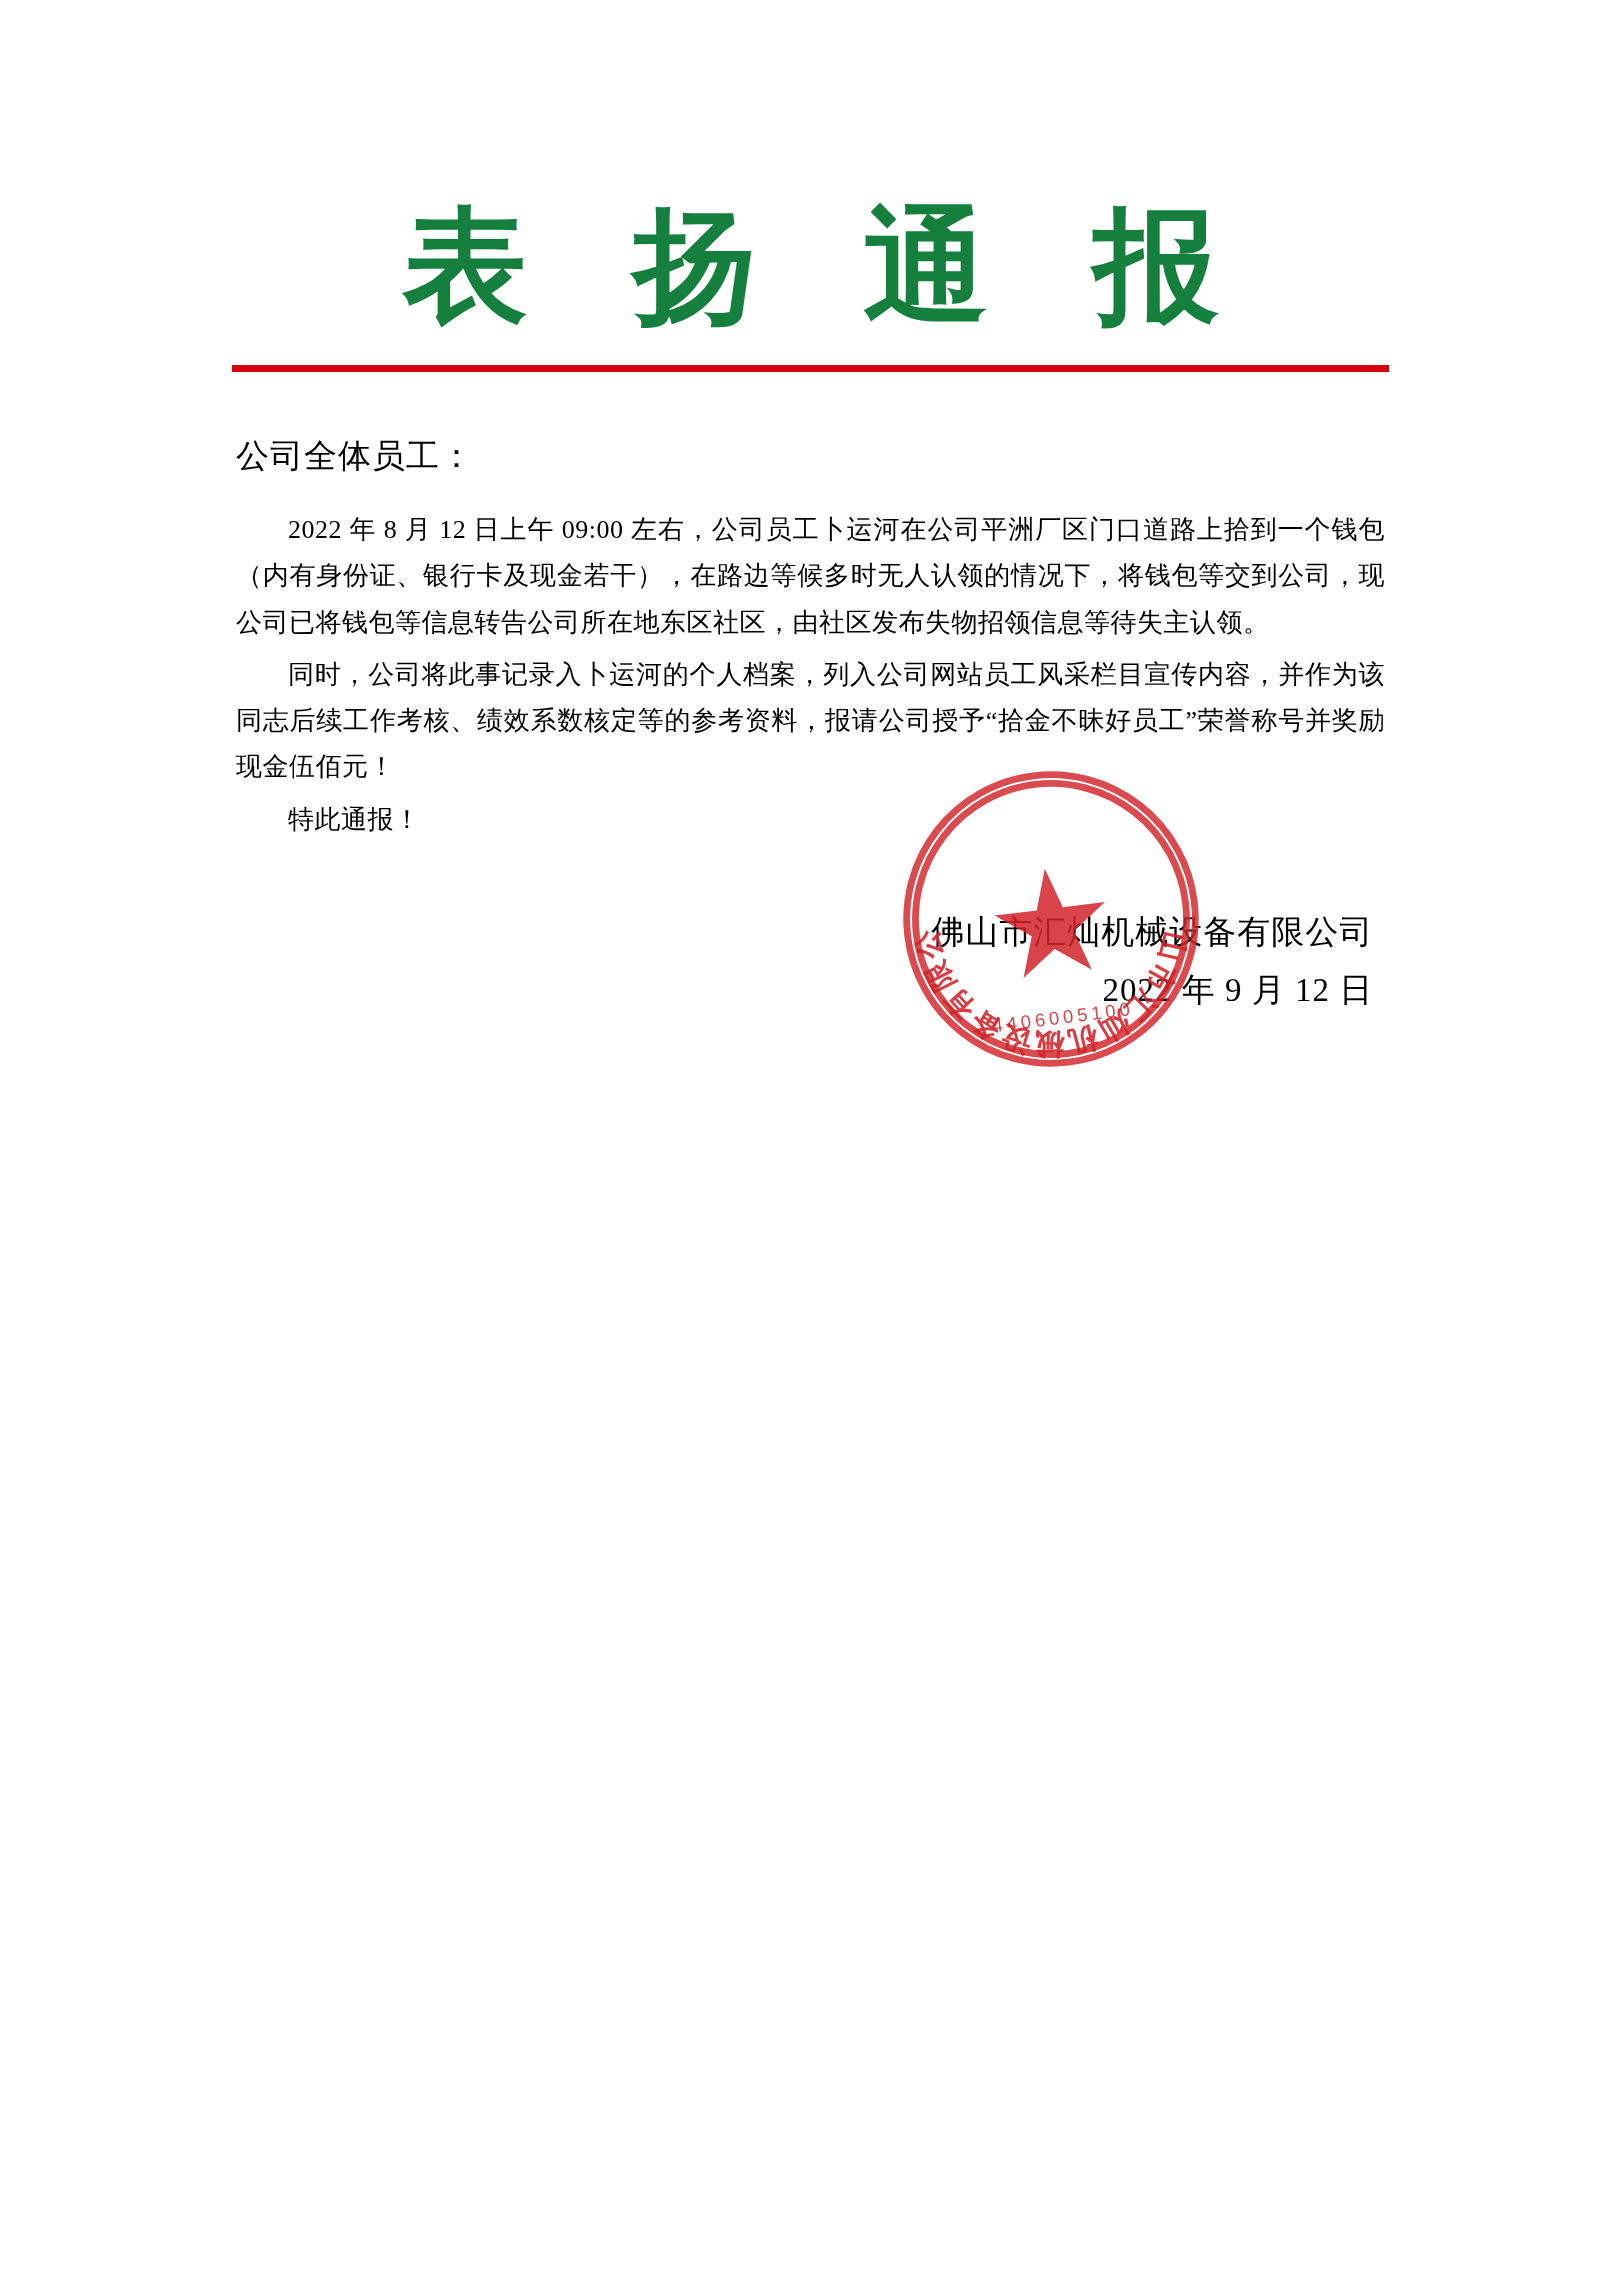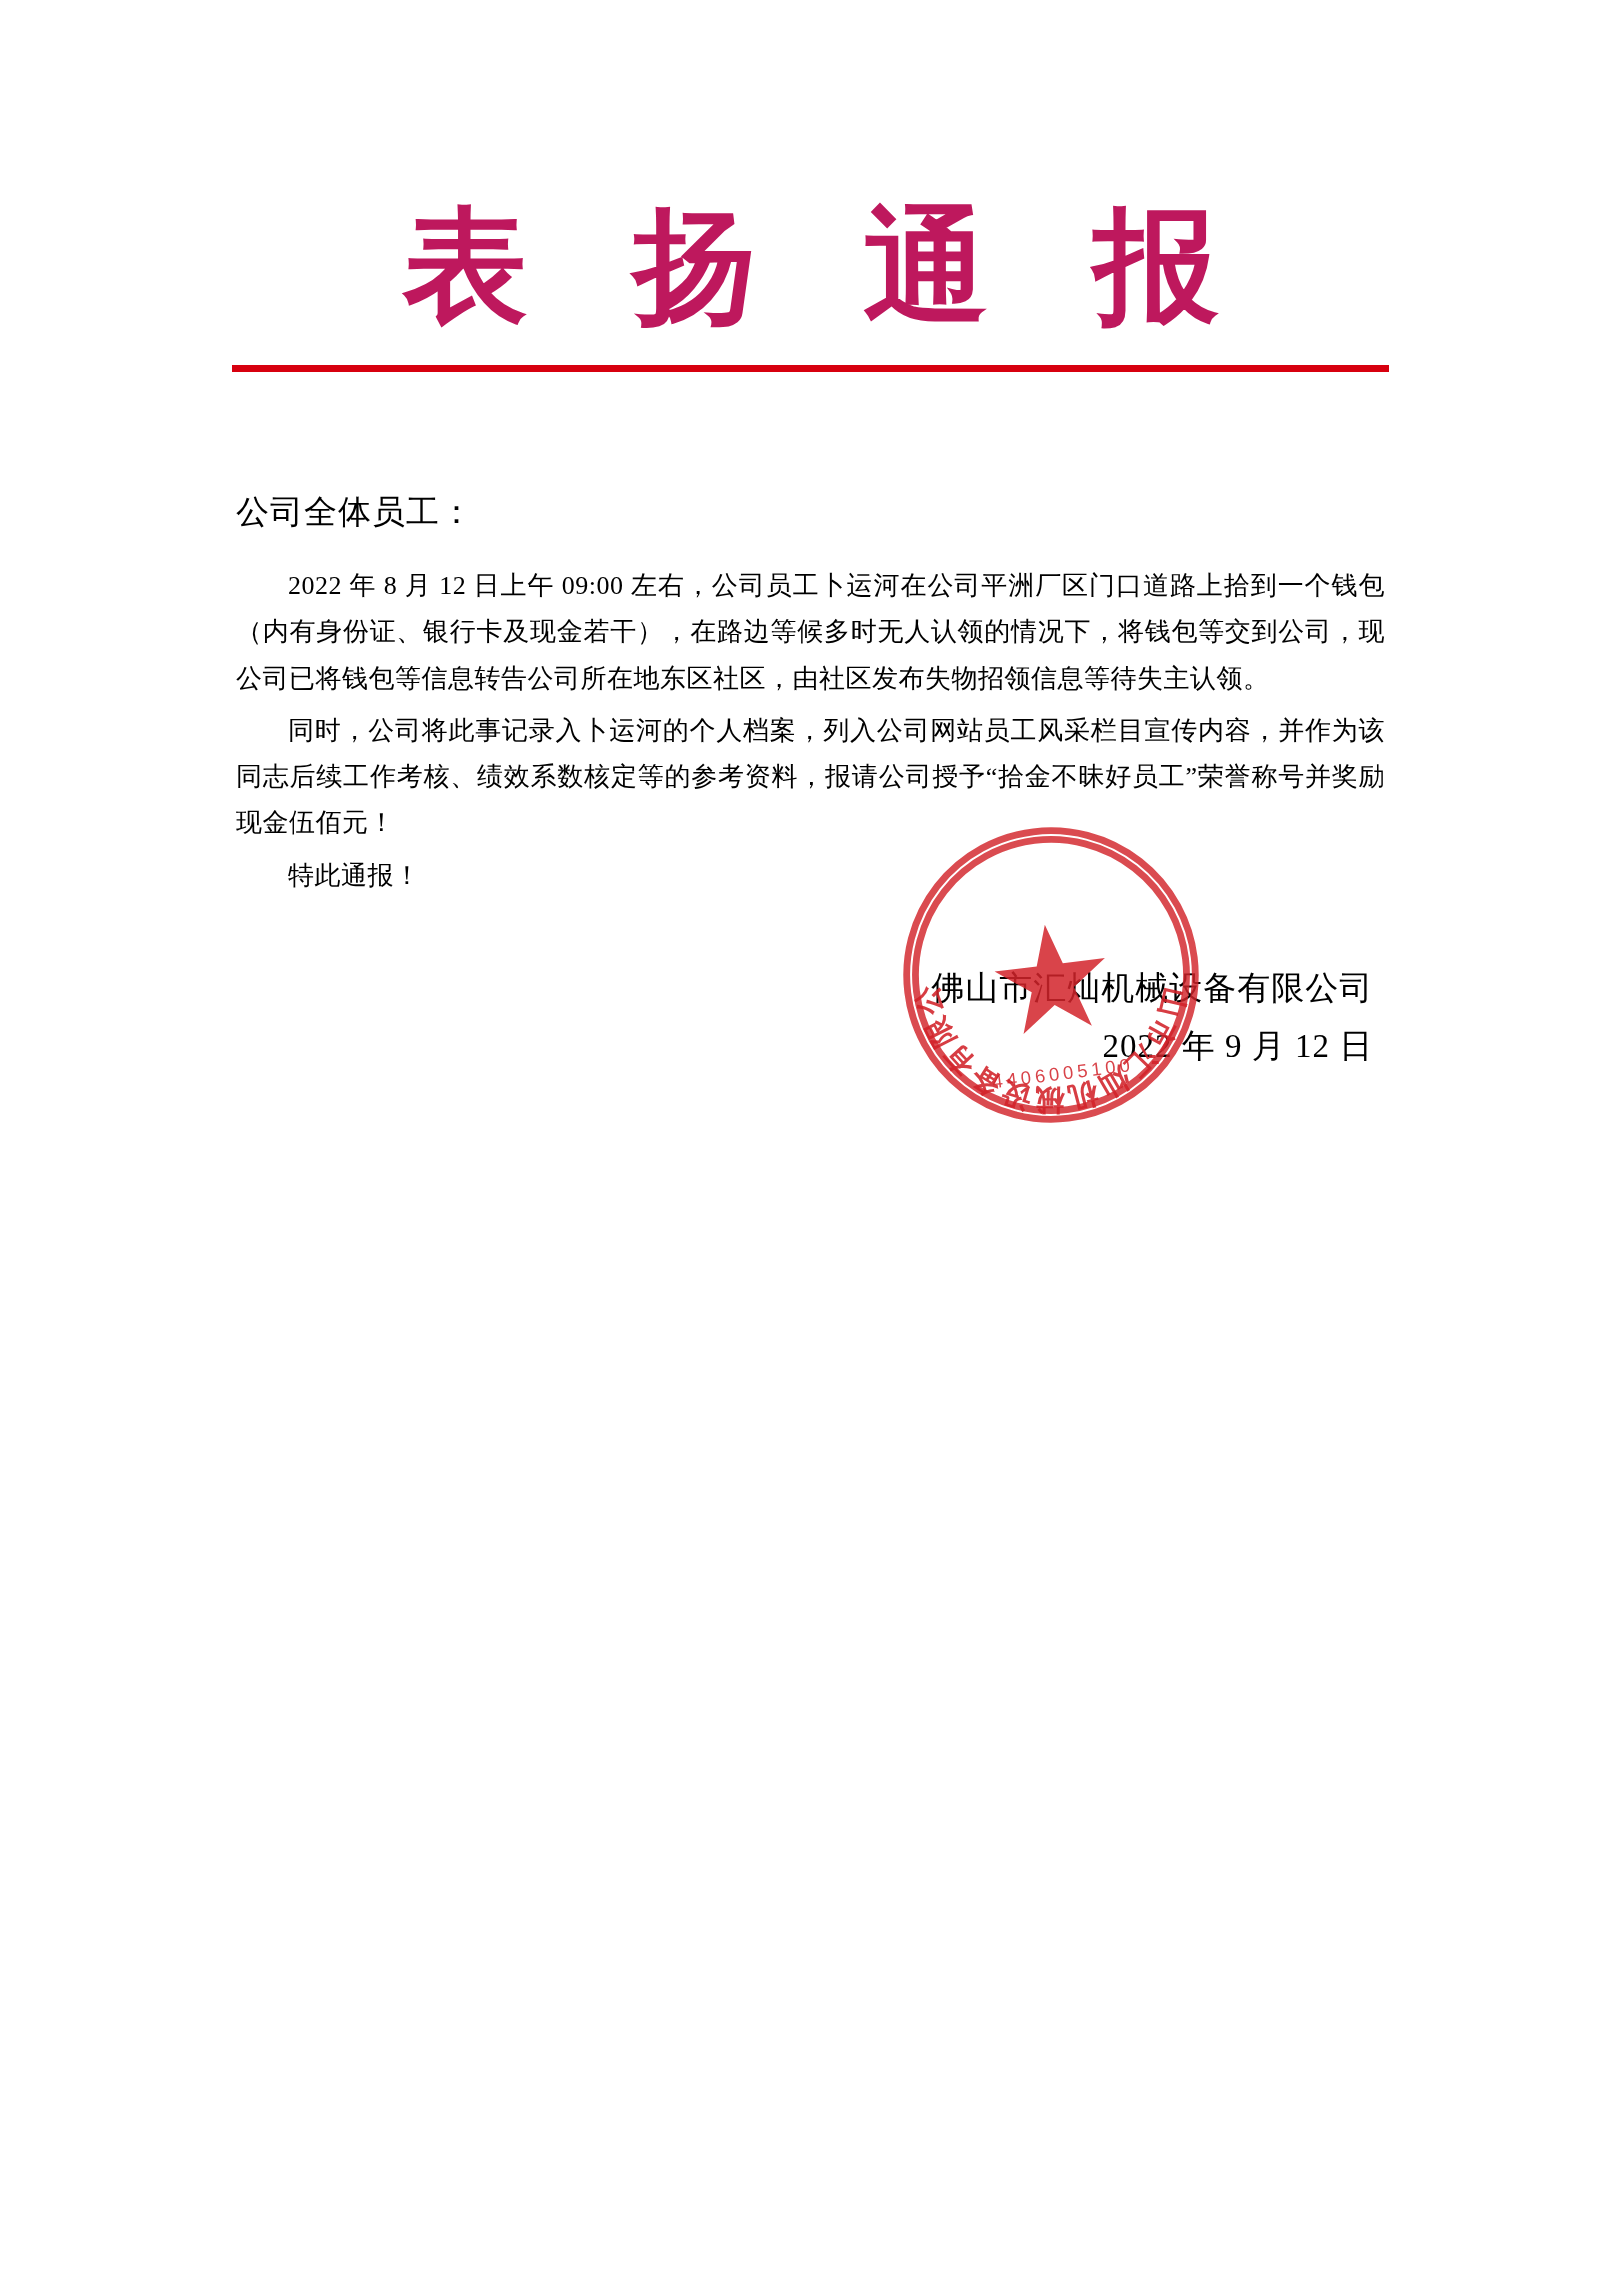--- a/index.html
+++ b/index.html
@@ -21,37 +21,37 @@
     padding: 0;
   }
   
   .title-block {
     margin-top: 196px;
     text-align: center;
   }
   .doc-title {
     font-family: "Liberation Serif", "DejaVu Serif", serif;
     font-weight: bold;
-    color: #be185d;
+    color: #15803d;
     font-size: 125px;
     line-height: 1.15;
     letter-spacing: 37px;
     text-indent: 37px;
     margin: 0;
     white-space: nowrap;
   }
   .title-rule {
     margin: 25.5px auto 0 auto;
     width: 1157px;
     height: 6.9px;
     background: #d7000f;
   }
   
   .body-wrap {
-    margin: 116px auto 0 auto;
+    margin: 60px auto 0 auto;
     width: 1149px;
   }
   .salutation {
     font-size: 33px;
     line-height: 1.5;
     margin: 0 0 25.5px 0;
     letter-spacing: 1px;
   }
   p.para {
     font-size: 26px;

